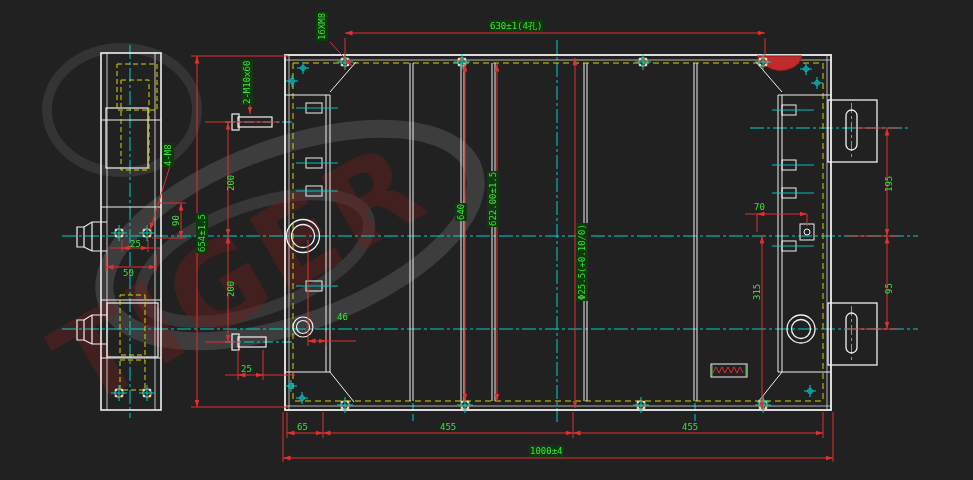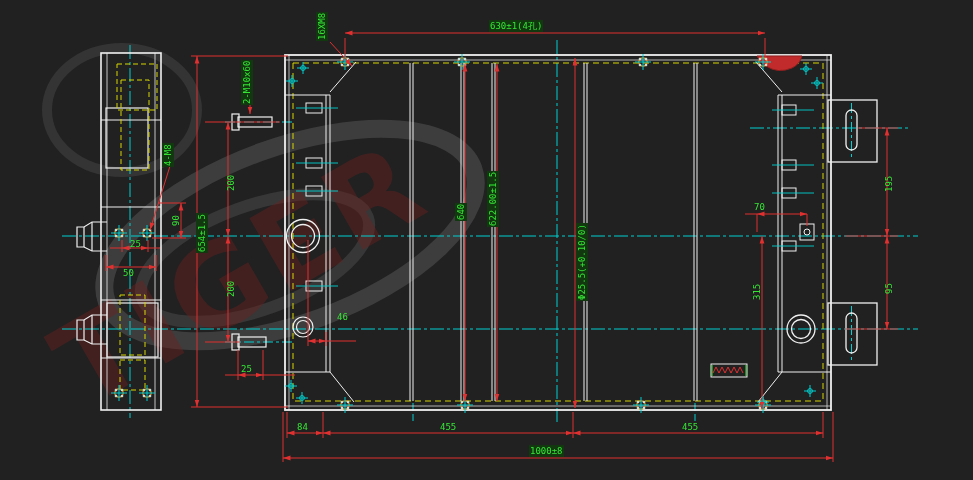--- a/index.html
+++ b/index.html
@@ -289,24 +289,24 @@
 <span class="lbl hl v" style="left:317px;top:40px">16XM8</span>
 <span class="lbl hl v" style="left:242px;top:104px">2-M10x60</span>
 <span class="lbl hl v" style="left:197px;top:252px">654±1.5</span>
 <span class="lbl v" style="left:226px;top:191px">200</span>
 <span class="lbl v" style="left:226px;top:297px">200</span>
 <span class="lbl hl v" style="left:456px;top:220px">640</span>
 <span class="lbl hl v" style="left:488px;top:226px">622.00±1.5</span>
 <span class="lbl hl v" style="left:577px;top:300px">Φ25.5(+0.10/0)</span>
 <span class="lbl" style="left:241px;top:364px">25</span>
 <span class="lbl" style="left:337px;top:312px">46</span>
-<span class="lbl" style="left:297px;top:422px">84</span>
+<span class="lbl" style="left:297px;top:422px">65</span>
 <span class="lbl" style="left:440px;top:422px">455</span>
 <span class="lbl" style="left:682px;top:422px">455</span>
-<span class="lbl hl" style="left:530px;top:446px">1000±8</span>
+<span class="lbl hl" style="left:530px;top:446px">1000±4</span>
 <span class="lbl" style="left:754px;top:202px">70</span>
 <span class="lbl v" style="left:884px;top:192px">195</span>
 <span class="lbl v" style="left:884px;top:294px">95</span>
 <span class="lbl v" style="left:752px;top:300px">315</span>
 <span class="lbl hl v" style="left:163px;top:166px">4-M8</span>
 <span class="lbl v" style="left:171px;top:226px">90</span>
 <span class="lbl" style="left:130px;top:239px">25</span>
 <span class="lbl" style="left:123px;top:268px">50</span>
 </div>
 

